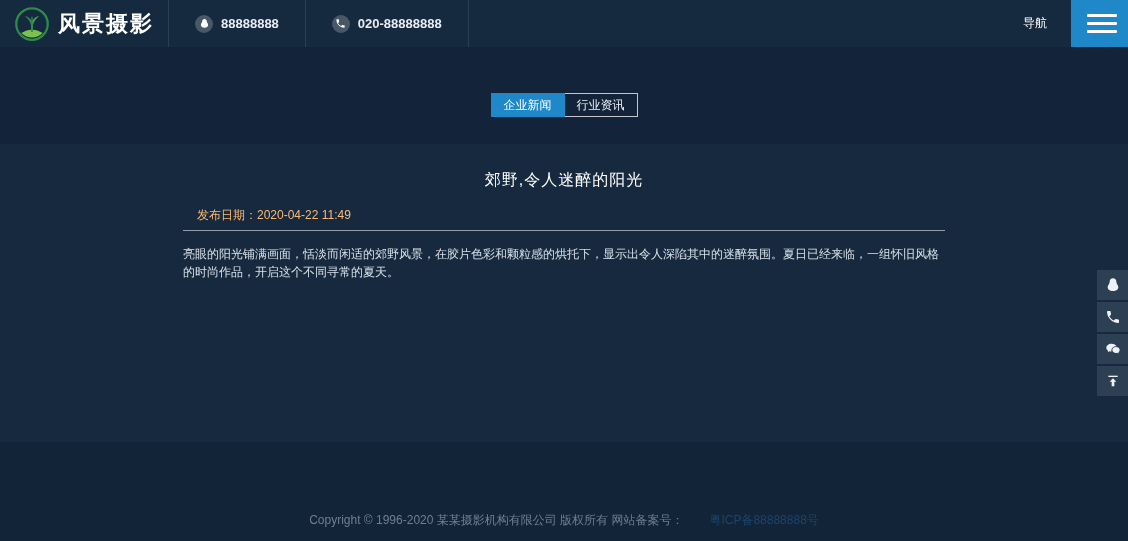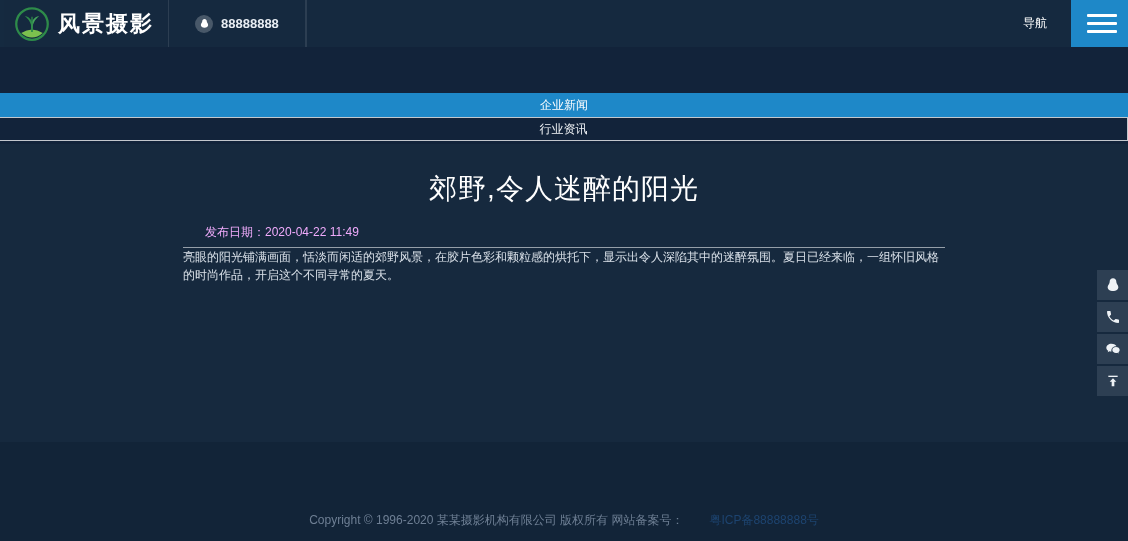--- a/index.html
+++ b/index.html
@@ -21,33 +21,33 @@
   .contact .bubble svg { width:11px; height:11px; fill:#ffffff; }
   .contact .num { color:#e8edf3; font-size:13px; }
   .hdr-spacer { flex:1; }
   .nav-label { color:#ffffff; font-size:12px; align-self:center; margin-right:24px; cursor:pointer;text-align:right; }
   .burger { width:61px; height:47px; background:#1e88c8; border:none; cursor:pointer;
             display:flex; flex-direction:column; align-items:center; justify-content:center; gap:5px; }
   .burger .bar { width:30px; height:3px; background:#ffffff; border-radius:1px; }
 
   
   .band { position:absolute; top:47px; left:0; width:1128px; height:97px; background:#12233a; }
-  .tabs { display:flex; justify-content:center; padding-top:46px;flex-direction:column; }
+  .tabs { display:flex; justify-content:center; padding-top:46px; }
   .tab { min-width:66px; height:24px; padding:0 12px; font-size:12px; line-height:22px;
          text-align:center; cursor:pointer; }
   .tab.active { background:#1e88c8; color:#ffffff; border:1px solid #1e88c8; }
   .tab.inactive { background:transparent; color:#f0f3f6; border:1px solid rgba(255,255,255,0.75); border-left:none; }
 
   
   .content { position:absolute; top:144px; left:0; width:1128px; height:298px; background:#16293e; }
   .article { width:762px; margin:0 auto; padding-top:26px; }
-  .article h1 { color:#ffffff; font-size:28px; font-weight:500; text-align:center; letter-spacing:1px; }
-  .pub-date { color:#f0abfc; font-size:12px; margin:16px 0 0 22px; }
+  .article h1 { color:#ffffff; font-size:16px; font-weight:500; text-align:center; letter-spacing:1px; }
+  .pub-date { color:#fdba74; font-size:12px; margin:16px 0 0 14px; }
   .rule { border:none; border-top:1px solid rgba(255,255,255,0.55); margin-top:6px; }
-  .body-text { color:#d9e0e8; font-size:12px; line-height:1.5; text-align:left; }
+  .body-text { color:#d9e0e8; font-size:12px; line-height:1.5; margin-top:14px; text-align:left; }
 
   
   .float-panel { position:absolute; top:270px; right:0; width:31px; display:flex;
                  flex-direction:column; gap:2px; }
   .fbtn { width:31px; height:30px; background:#2d3f53; border:none; cursor:pointer;
           display:flex; align-items:center; justify-content:center; }
   .fbtn svg { width:16px; height:16px; fill:#eef2f6; }
 
   
   .footer { position:absolute; top:442px; left:0; width:1128px; height:99px; background:#122438; }
@@ -77,20 +77,28 @@
       <span class="bubble">
         <svg viewBox="0 0 24 24">
             <path d="M12 2c-3 0-5 2.3-5 5.2 0 1-.3 1.9-.8 2.8C5 11.8 4 13.6 4 15.4 4 18.9 7.6 21 12 21s8-2.1 8-5.6c0-1.8-1-3.6-2.2-5.4-.5-.9-.8-1.8-.8-2.8C17 4.3 15 2 12 2z"></path>
           </svg>
       </span>
       <span class="num">88888888</span>
     </div>
 
     <div class="hdr-sep"></div>
 
+    <div class="contact">
+      <span class="bubble">
+        <svg viewBox="0 0 24 24">
+            <path d="M6.6 10.8c1.4 2.8 3.8 5.1 6.6 6.6l2.2-2.2c.3-.3.7-.4 1-.2 1.1.4 2.3.6 3.6.6.6 0 1 .4 1 1V20c0 .6-.4 1-1 1C10.8 21 3 13.2 3 3.9c0-.6.4-1 1-1h3.5c.6 0 1 .4 1 1 0 1.2.2 2.4.6 3.6.1.3 0 .7-.2 1l-2.3 2.3z"></path>
+          </svg>
+      </span>
+      <span class="num">020-88888888</span>
+    </div>
 
     <div class="hdr-sep"></div>
 
     <div class="hdr-spacer"></div>
 
     <span class="nav-label">导航</span>
 
     <button class="burger">
       <span class="bar"></span>
       <span class="bar"></span>

